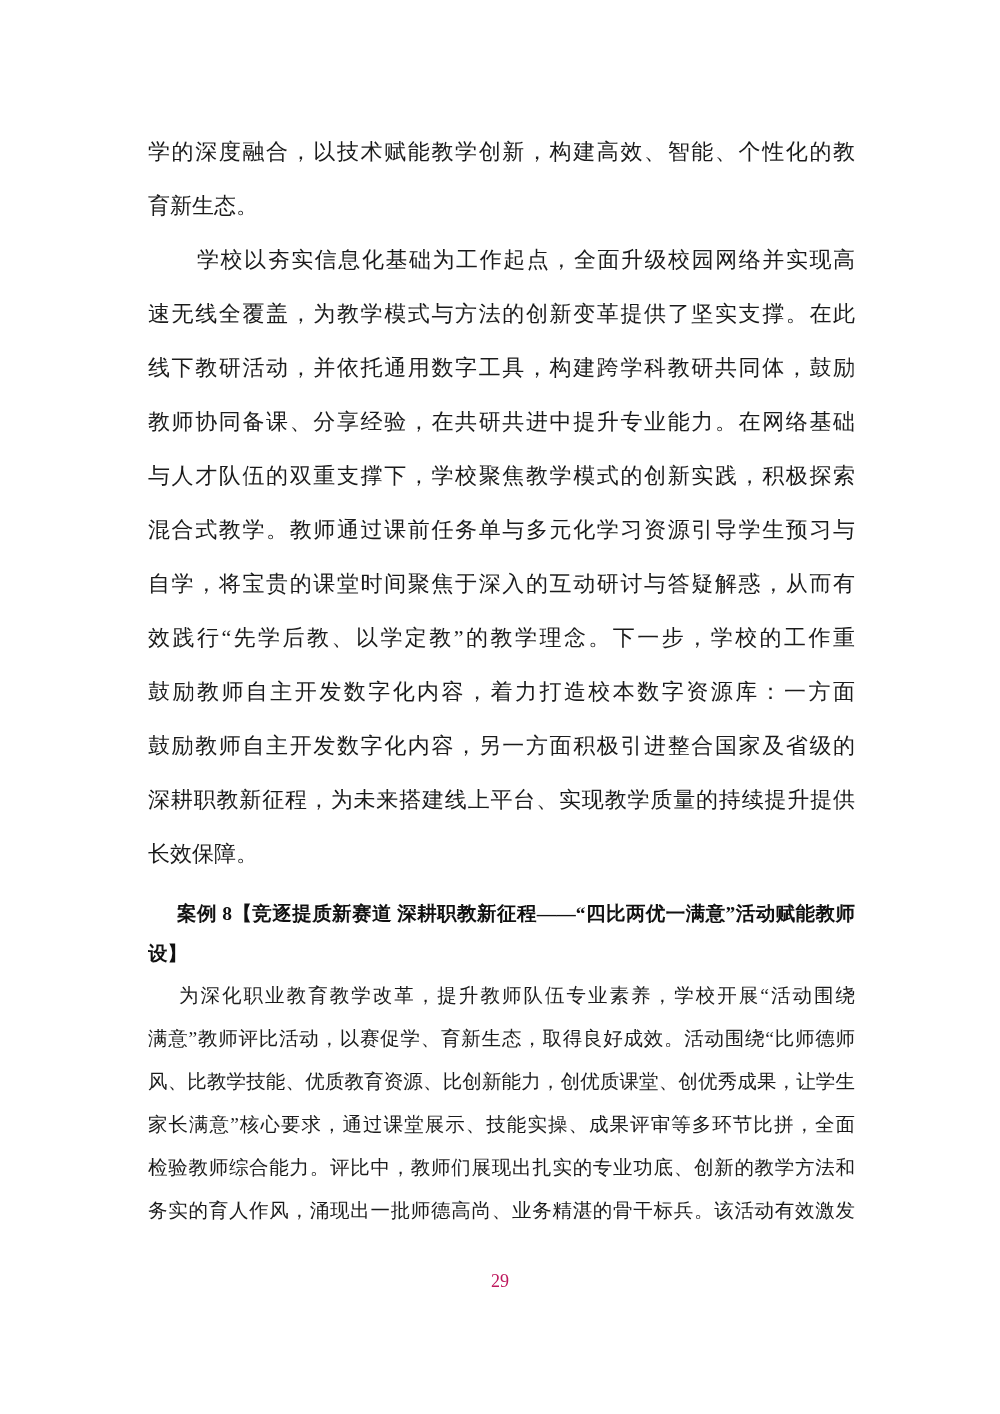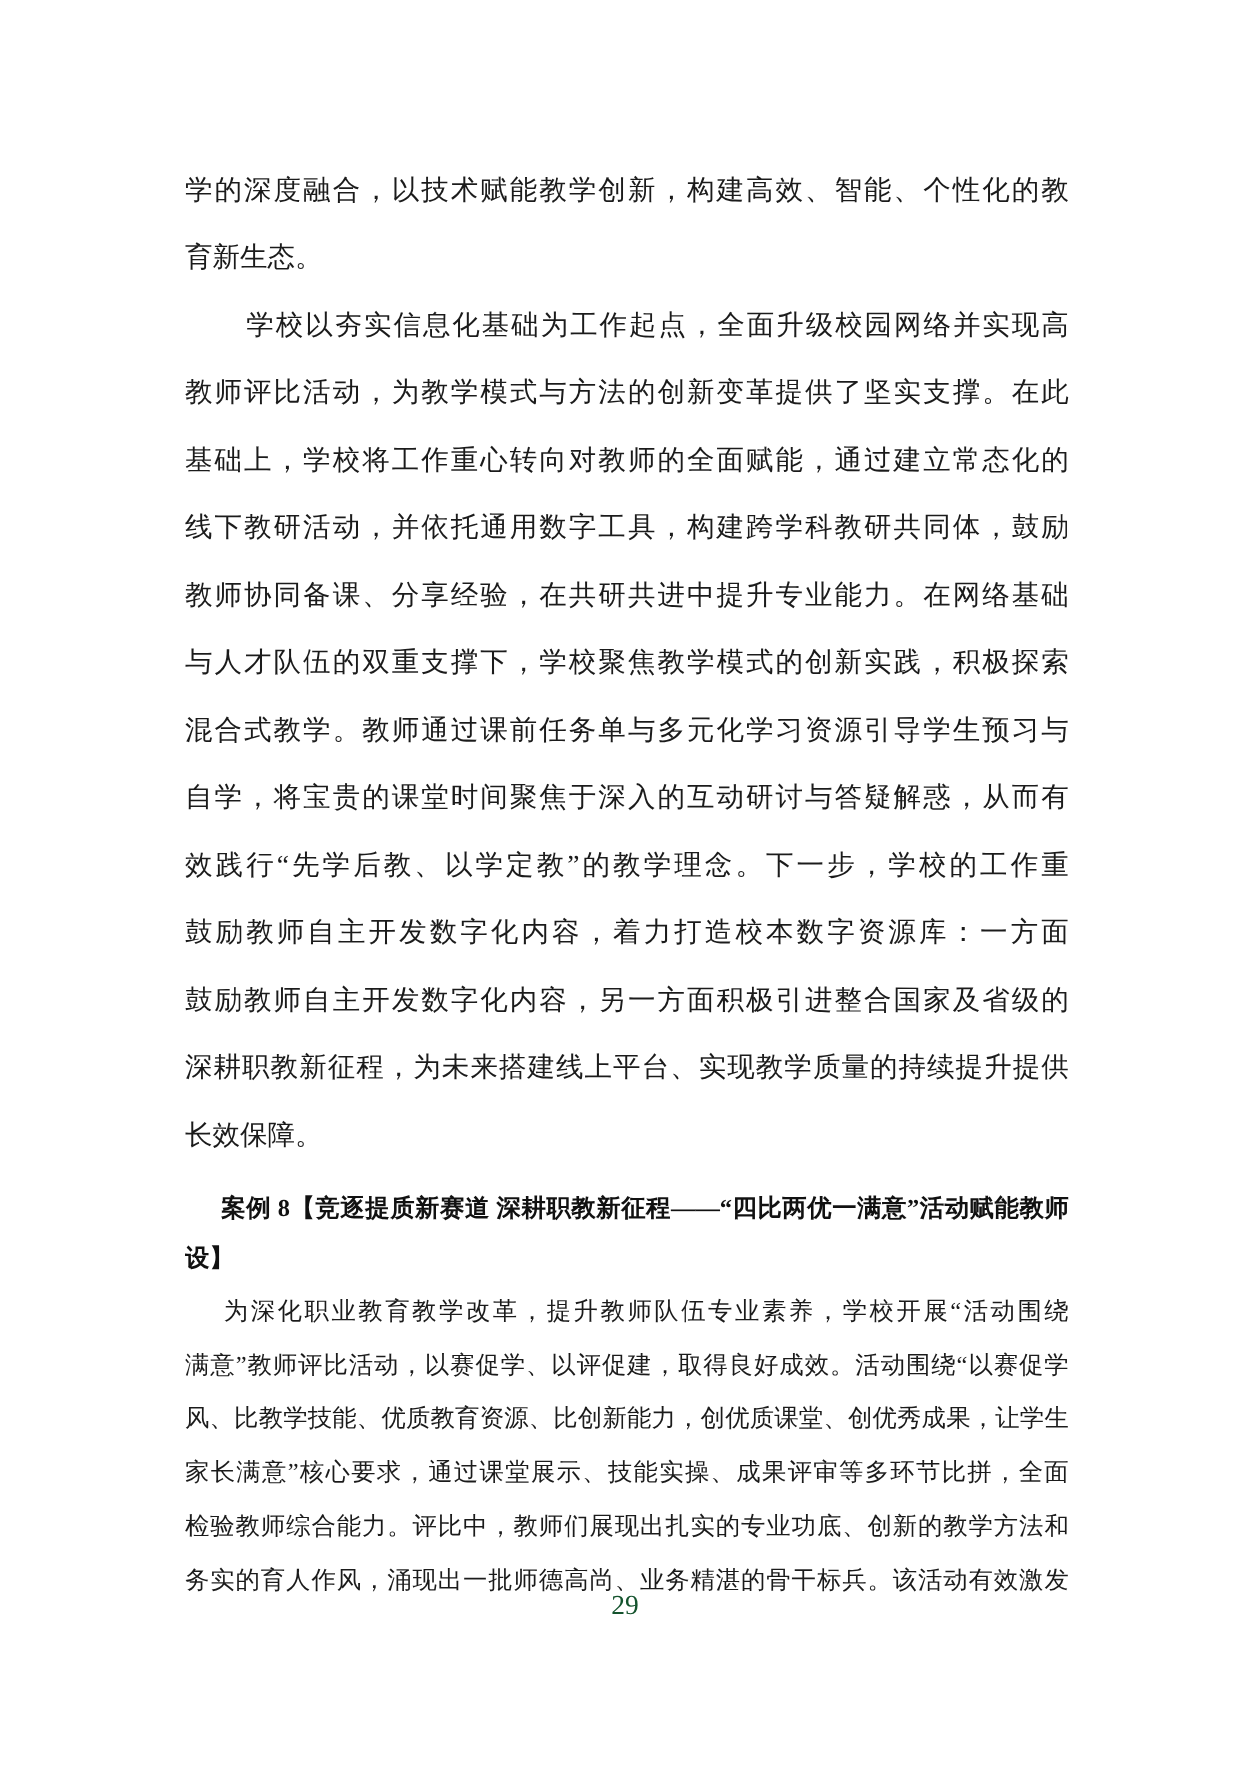--- a/index.html
+++ b/index.html
@@ -37,55 +37,54 @@
 
   .case-text { }
   .case-text .line { font-size: 19.5px; line-height: 43px; height: 43px; }
   .case-text .indent { text-indent: 31px; }
 
   .page-number {
     position: absolute;
     top: 1271px; left: 0;
     width: 100%;
     text-align: center;
-    font-size: 22px;
-    color: #14532d;
+    font-size: 18px;
+    color: #be185d;
   }
 </style>
 </head>
 <body>
 
 <div class="page">
 
   <div class="textcol body-text">
       <div class="line">学的深度融合，以技术赋能教学创新，构建高效、智能、个性化的教</div>
       <div class="line end">育新生态。</div>
       <div class="line indent">学校以夯实信息化基础为工作起点，全面升级校园网络并实现高</div>
-      <div class="line">教师评比活动，为教学模式与方法的创新变革提供了坚实支撑。在此</div>
-      <div class="line">基础上，学校将工作重心转向对教师的全面赋能，通过建立常态化的</div>
+      <div class="line">速无线全覆盖，为教学模式与方法的创新变革提供了坚实支撑。在此</div>
       <div class="line">线下教研活动，并依托通用数字工具，构建跨学科教研共同体，鼓励</div>
       <div class="line">教师协同备课、分享经验，在共研共进中提升专业能力。在网络基础</div>
       <div class="line">与人才队伍的双重支撑下，学校聚焦教学模式的创新实践，积极探索</div>
       <div class="line">混合式教学。教师通过课前任务单与多元化学习资源引导学生预习与</div>
       <div class="line">自学，将宝贵的课堂时间聚焦于深入的互动研讨与答疑解惑，从而有</div>
       <div class="line">效践行“先学后教、以学定教”的教学理念。下一步，学校的工作重</div>
       <div class="line">鼓励教师自主开发数字化内容，着力打造校本数字资源库：一方面</div>
       <div class="line">鼓励教师自主开发数字化内容，另一方面积极引进整合国家及省级的</div>
       <div class="line">深耕职教新征程，为未来搭建线上平台、实现教学质量的持续提升提供</div>
       <div class="line end">长效保障。</div>
     </div>
 
   <div class="textcol heading-text">
       <div class="line indent">案例 8【竞逐提质新赛道 深耕职教新征程——“四比两优一满意”活动赋能教师队伍建</div>
       <div class="line end">设】</div>
     </div>
 
   <div class="textcol case-text">
       <div class="line indent">为深化职业教育教学改革，提升教师队伍专业素养，学校开展“活动围绕</div>
-      <div class="line">满意”教师评比活动，以赛促学、以评促建，取得良好成效。活动围绕“以赛促学</div>
+      <div class="line">满意”教师评比活动，以赛促学、育新生态，取得良好成效。活动围绕“比师德师</div>
       <div class="line">风、比教学技能、优质教育资源、比创新能力，创优质课堂、创优秀成果，让学生</div>
       <div class="line">家长满意”核心要求，通过课堂展示、技能实操、成果评审等多环节比拼，全面</div>
       <div class="line">检验教师综合能力。评比中，教师们展现出扎实的专业功底、创新的教学方法和</div>
       <div class="line">务实的育人作风，涌现出一批师德高尚、业务精湛的骨干标兵。该活动有效激发</div>
     </div>
 
   <div class="page-number">29</div>
 
 </div>
 

